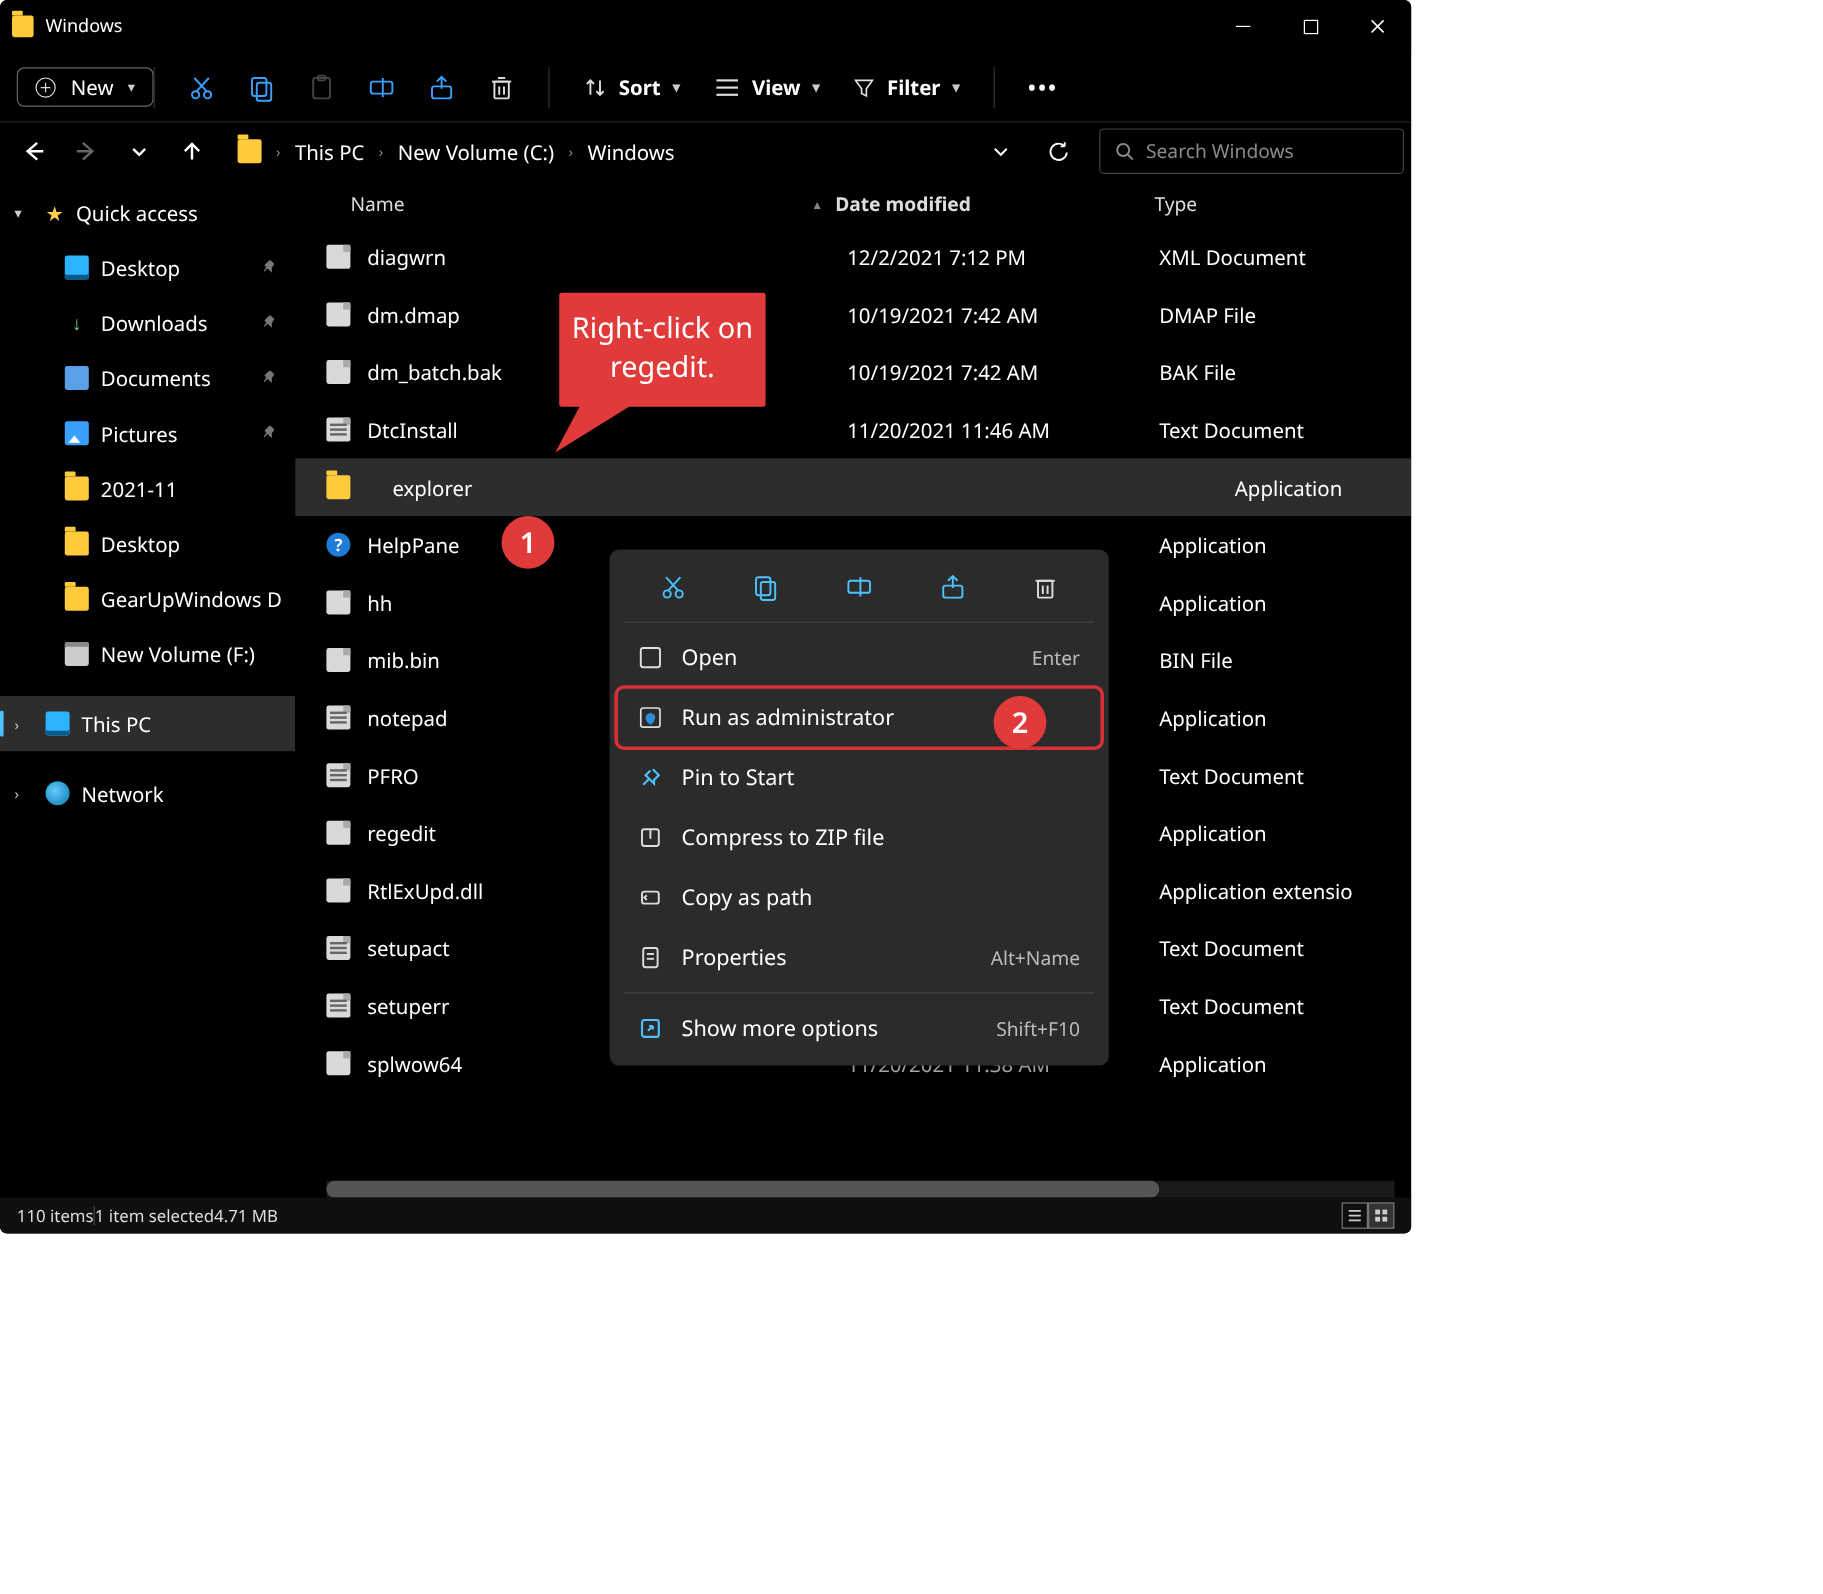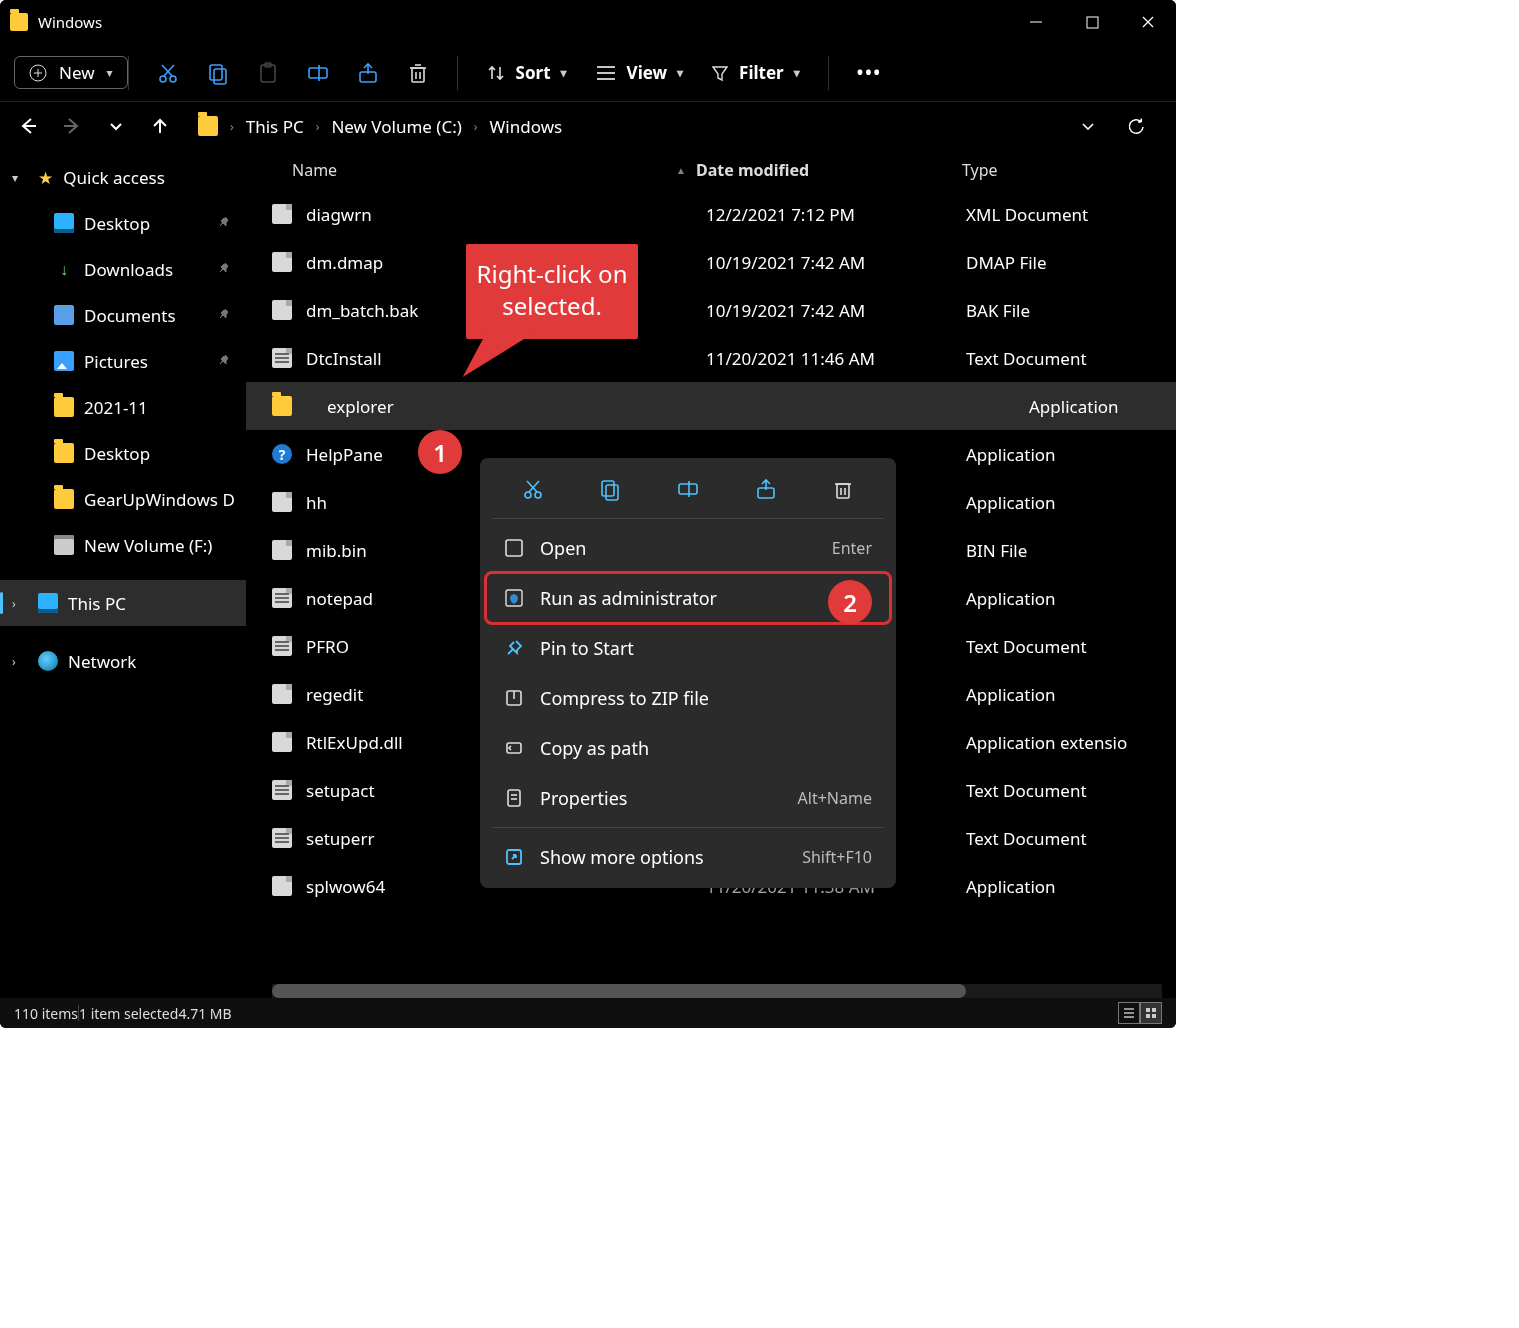--- a/index.html
+++ b/index.html
@@ -54,21 +54,21 @@
   .col-type { flex:1; padding-left:16px;}
   .fvlist { flex:1; overflow:hidden; position:relative;}
   .filerow { height:48px; display:flex; align-items:center; color:#fff; font-size:17px;}
   .filerow.sel { background:#2d2d2d;gap:21px;}
   .filerow .ficon { width:20px; height:20px; margin:0 14px 0 26px; flex:0 0 20px;}
   .hscroll { height:14px; background:#1a1a1a; position:relative; margin:4px 14px 0 26px;}
   .hscroll .thumb { position:absolute; left:0; top:0; bottom:0; width:78%; background:#555; border-radius:7px;}
 
   
   .ctxmenu { position:absolute; left:510; top:458px; width:416px; background:#2b2b2b; border-radius:8px; padding:6px 6px; box-shadow:0 8px 30px rgba(0,0,0,.6);}
-  .ctxmenu { left:480px; }
+  .ctxmenu { left:508px; }
   .ctx-iconrow { height:50px; display:flex; align-items:center; justify-content:space-around; padding:0 8px;}
   .ctx-iconbtn { width:40px; height:40px; display:flex; align-items:center; justify-content:center;}
   .ctx-sep { height:1px; background:#444; margin:4px 6px;}
   .ctx-item { height:50px; display:flex; align-items:center; gap:16px; padding:0 18px; color:#fff; font-size:18px; position:relative; border-radius:4px;}
   .ctx-item .shortcut { margin-left:auto; color:#bbb; font-size:16px;}
   .ctx-item.hl { outline:3px solid #d83037; outline-offset:-1px; border-radius:6px;}
 
   
   .statusbar { position:absolute; left:0; right:0; bottom:0; height:30px; background:#0f0f0f; display:flex; align-items:center; gap:0; padding:0 14px; color:#ddd; font-size:14px;}
   .statusbar .sep { width:1px; height:16px; background:#444;}
@@ -250,20 +250,27 @@
             <path d="M3 6 L8 11 L13 6"></path>
           </svg>
         </div>
       <div class="addrbtn">
           <svg width="20" height="20" stroke="#fff" fill="none" stroke-width="1.8">
             <path d="M16 5 A8 8 0 1 0 18 11 M16 5 V1 M16 5 H12" transform="scale(.85) translate(2 2)"></path>
           </svg>
         </div>
     </div>
 
+    <div class="searchbox">
+      <svg width="16" height="16" stroke="#8a8a8a" fill="none" stroke-width="1.6">
+          <circle cx="7" cy="7" r="5"></circle>
+          <line x1="11" y1="11" x2="15" y2="15"></line>
+        </svg>
+      <span>Search Windows</span>
+    </div>
   </div>
 
   <div class="mainarea">
     <div class="sidebar">
       <div class="treeitem">
         <span class="exp">▾</span>
         <span class="star">★</span>
         <span>Quick access</span>
       </div>
       <div id="qa-items">
@@ -518,21 +525,21 @@
     <div class="ctx-item">
       <svg width="20" height="20" stroke="#4cc2ff" fill="none" stroke-width="1.8">
           <rect x="3" y="3" width="14" height="14" rx="2"></rect>
           <path d="M8 12 L12 8 M12 8 H9 M12 8 V11"></path>
         </svg>
       <span>Show more options</span>
         <span class="shortcut">Shift+F10</span>
     </div>
   </div>
 
-  <div class="callout">Right-click on selected.</div>
+  <div class="callout">Right-click on regedit.</div>
   <div class="numbadge b1">1</div>
   <div class="numbadge b2">2</div>
 
   <div class="statusbar">
     <span>110 items</span>
     <span class="sep"></span>
     <span>1 item selected</span>
     <span>4.71 MB</span>
     <span class="spacer"></span>
     <span class="viewtog">

